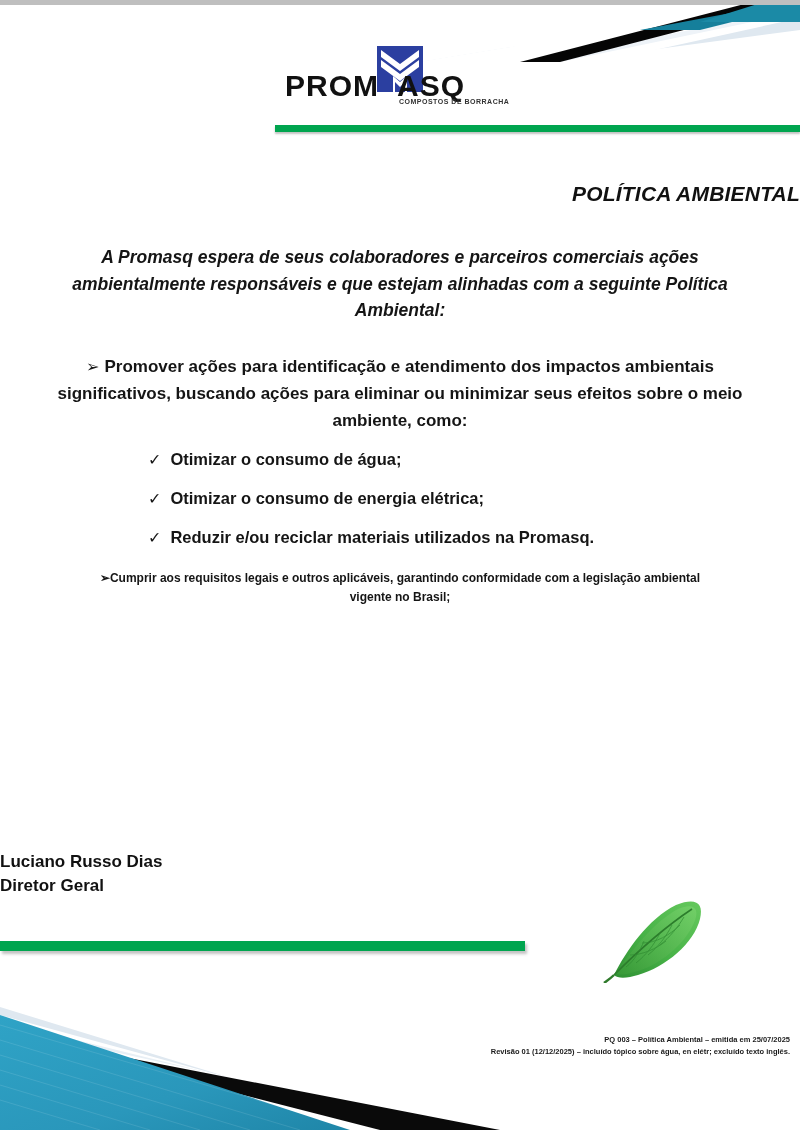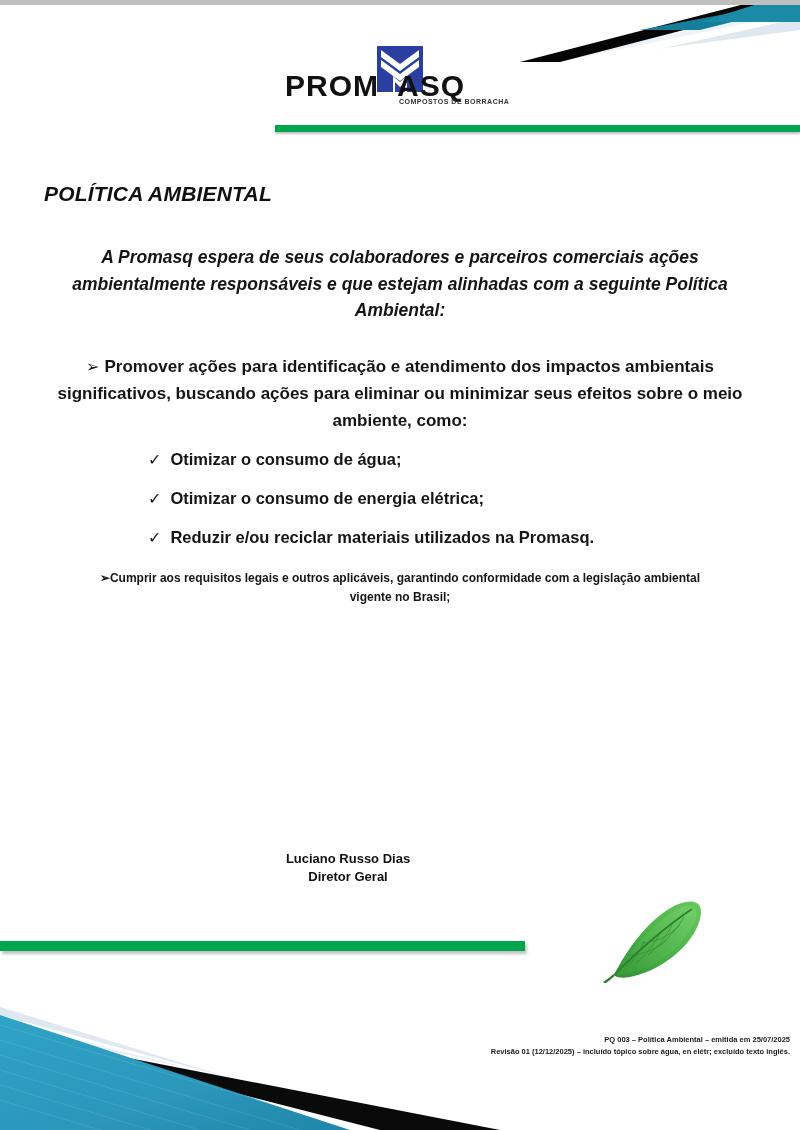--- a/index.html
+++ b/index.html
@@ -91,28 +91,27 @@
 
   
   .content {
     position: absolute;
     top: 150px;
     left: 0;
     width: 800px;
   }
 
   .doc-title {
-    text-align: left;
+    text-align: right;
     font-weight: bold;
     font-style: italic;
     font-size: 21px;
     color: #111111;
     letter-spacing: 0.2px;
     margin: 32px 0 0 0;
-    padding-left: 44px;
   }
 
   .intro {
     margin: 38px auto 16px auto;
     width: 700px;
     text-align: center;
     font-weight: bold;
     font-style: italic;
     font-size: 17.5px;
     line-height: 1.52;
@@ -175,23 +174,23 @@
     line-height: 1.58;
     color: #151515;
   }
 
   
   .signature {
     position: absolute;
     top: 850px;
     left: 0;
     width: 696px;
-    text-align: center;
-    font-weight: bold;
-    font-size: 13px;
+    text-align: left;
+    font-weight: bold;
+    font-size: 17px;
     line-height: 1.42;
     color: #111111;
   }
 
   
   .leaf-wrap {
     position: absolute;
     left: 600px;
     top: 893px;
     width: 110px;

